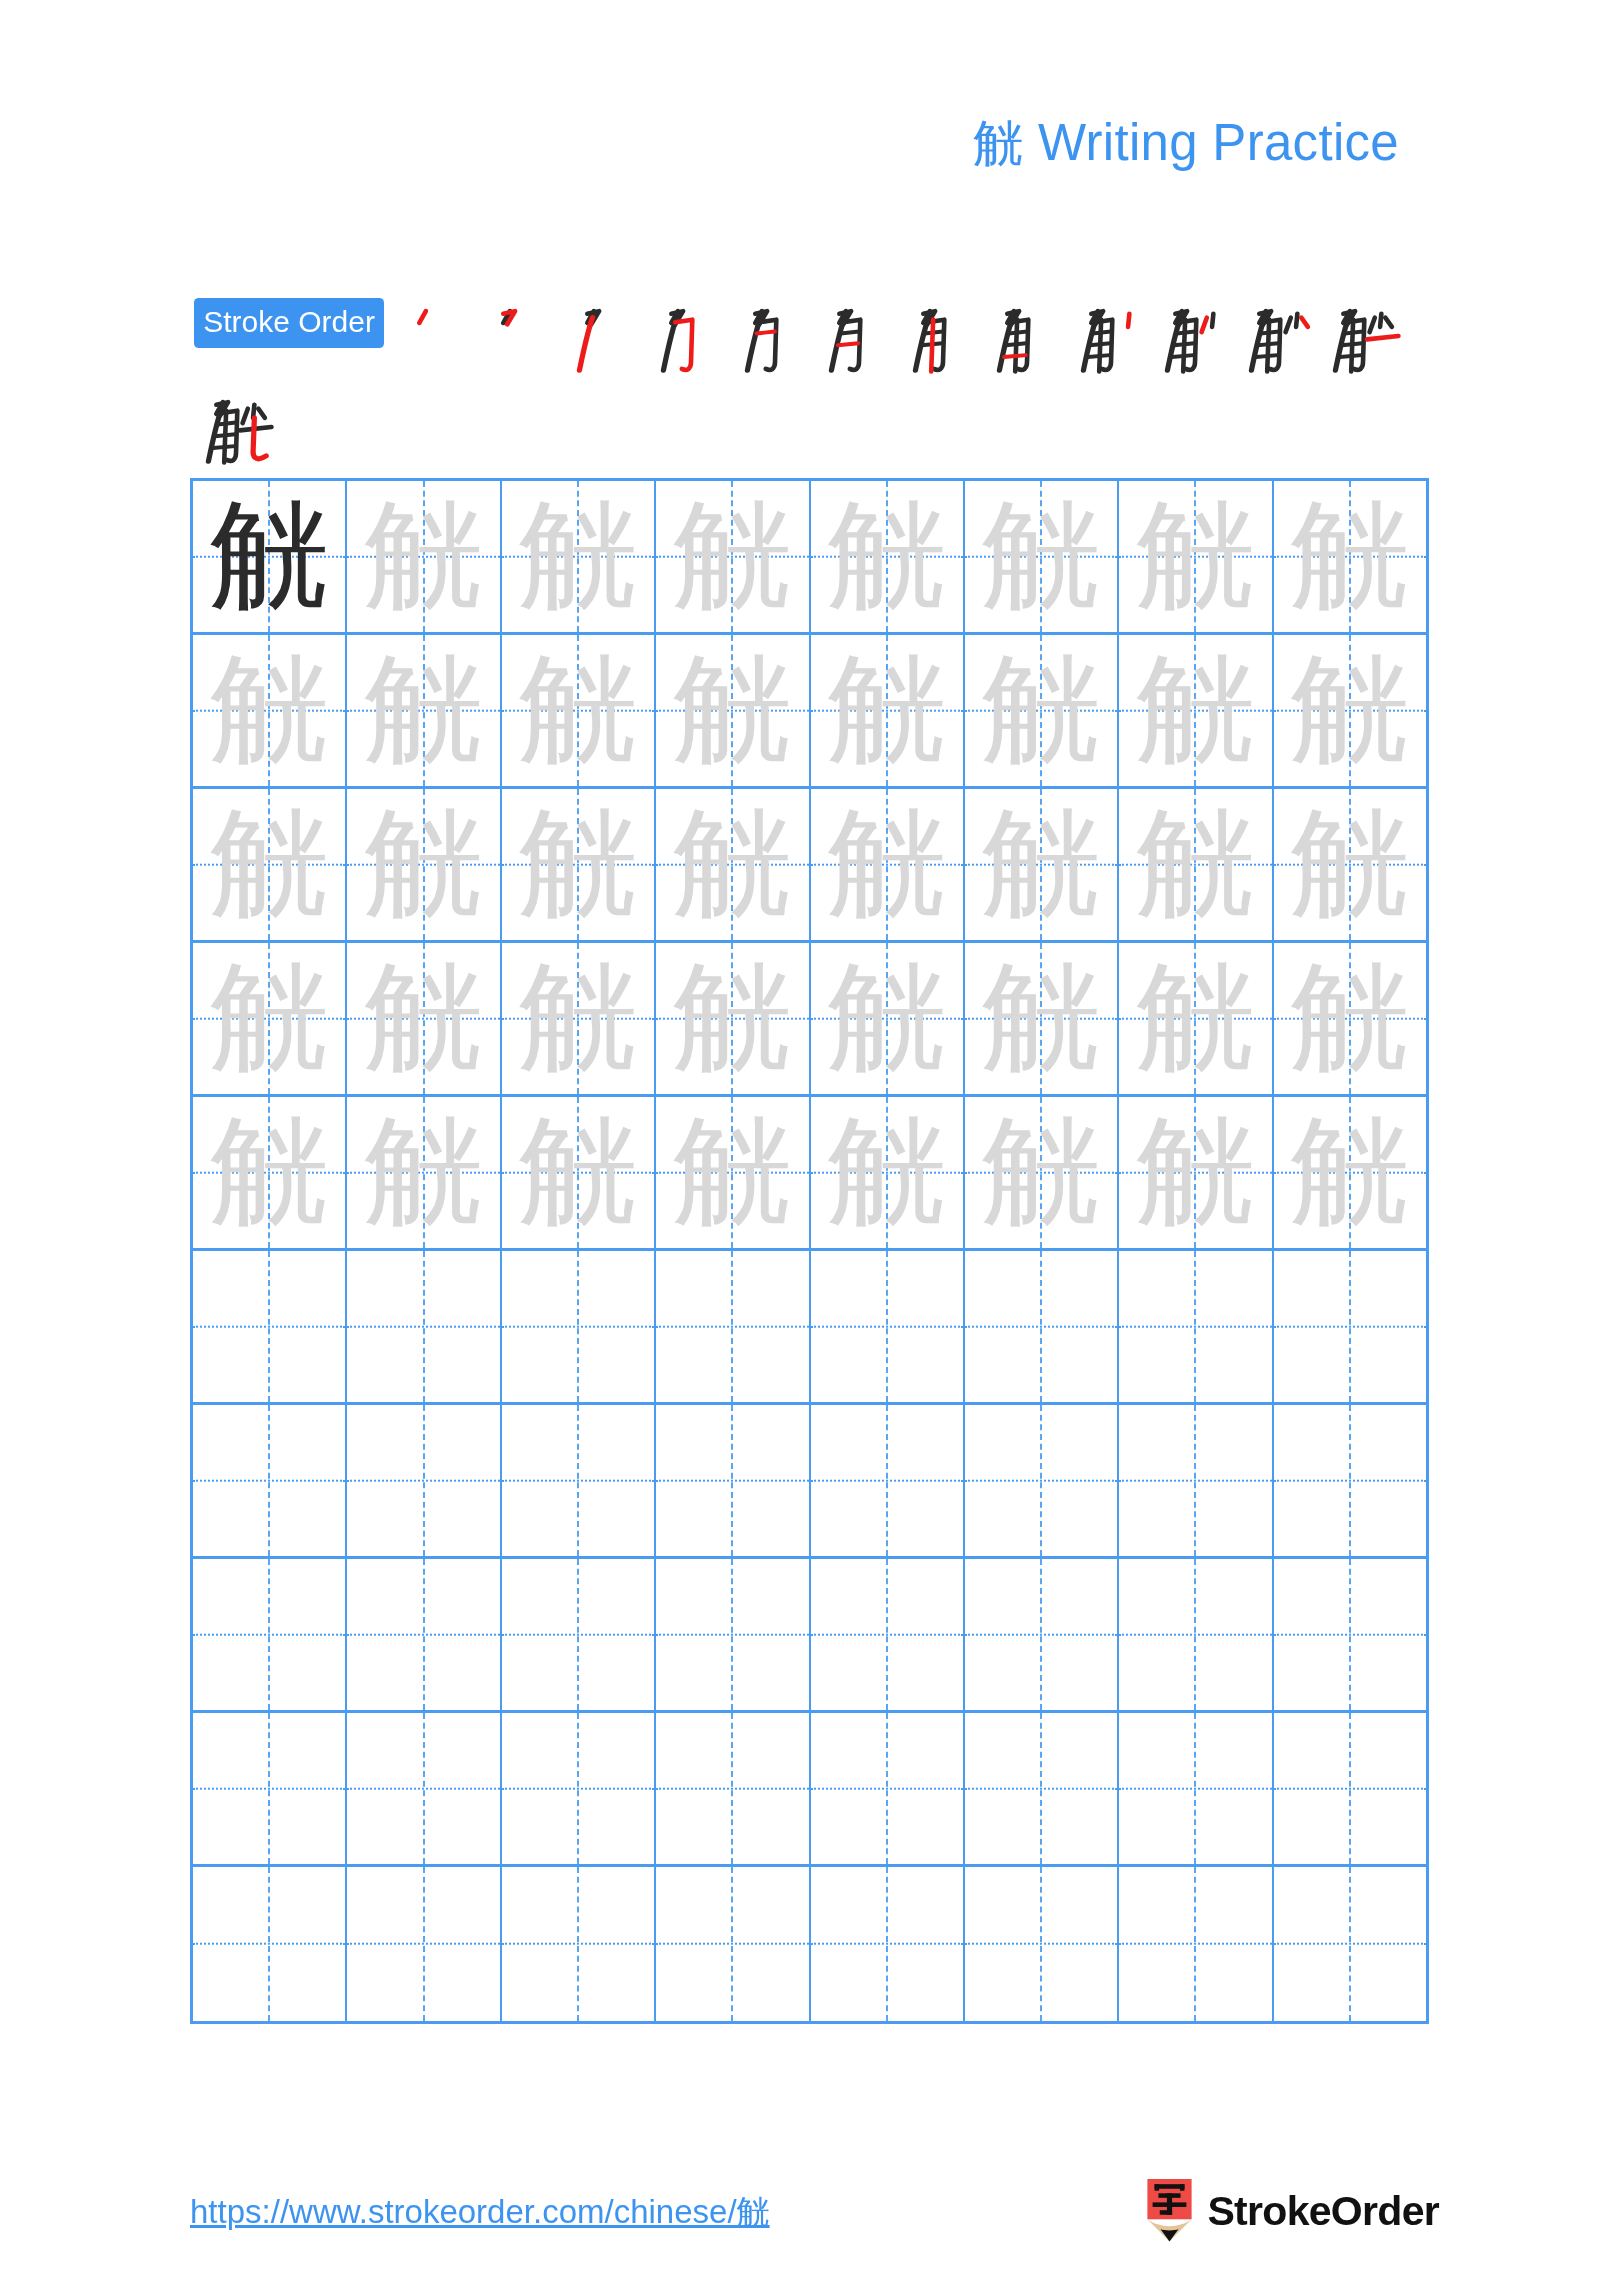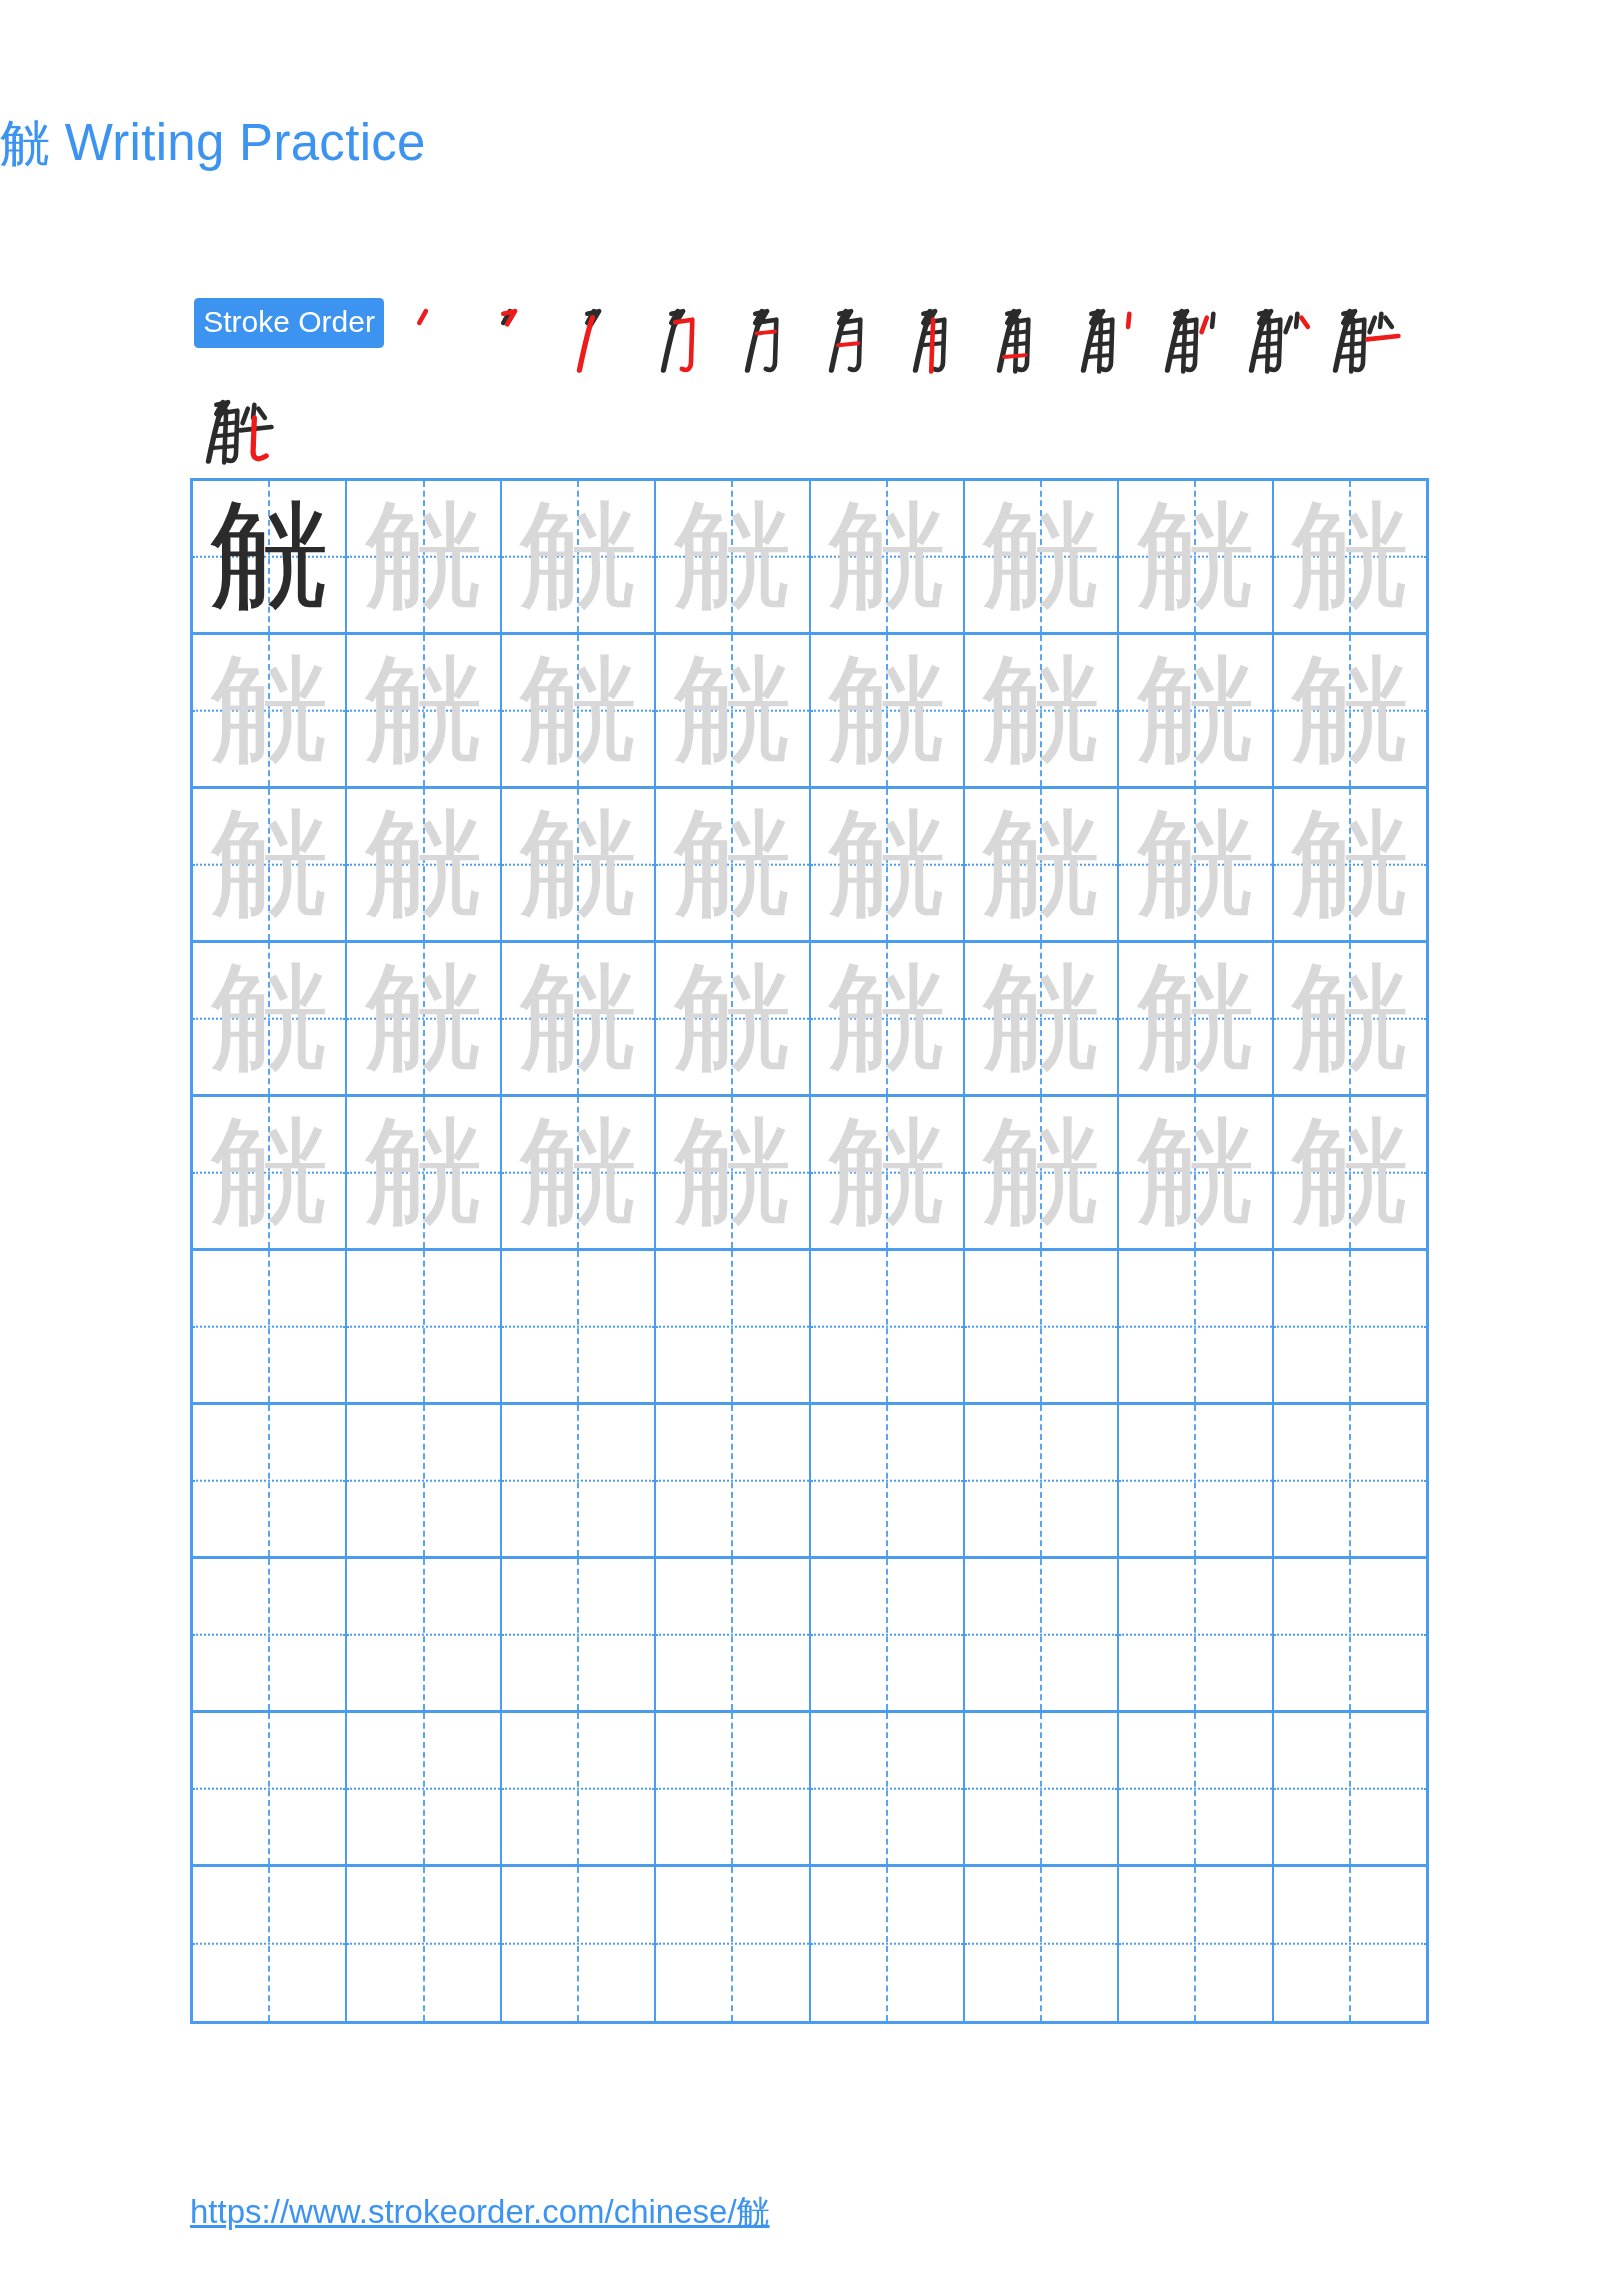--- a/index.html
+++ b/index.html
@@ -14,26 +14,27 @@
     font-family: "Liberation Sans", sans-serif;
     overflow: hidden;
   }
 
   
   .title {
     position: absolute;
     top: 110px;
     left: 0;
     width: 1392px;
-    text-align: left;
+    text-align: right;
     font-size: 51px;
     font-weight: 400;
     color: #3d94f0;
     letter-spacing: 0.3px;
     white-space: nowrap;
+    padding-left: 7px;
   }
   .title .han {
     font-family: "DejaVu Sans", sans-serif;
     font-size: 50px;
   }
 
   
   .stroke-section {
     position: absolute;
     top: 298px;
@@ -518,14 +519,31 @@
       <div class="grid-cell"></div>
       <div class="grid-cell"></div>
       <div class="grid-cell"></div>
       <div class="grid-cell"></div>
       <div class="grid-cell"></div>
     </div>
   </div>
 
 <div class="footer">
   <a class="footer-url" href="#">https://www.strokeorder.com/chinese/觥</a>
+  <div class="footer-brand">
+    <svg class="brand-logo" viewBox="0 0 72 100">
+      <rect x="2" y="0" width="68" height="62" fill="#ef4b46"></rect>
+      <path d="M2 62 C 20 76, 52 76, 70 62 L 70 62 L 36 96 Z" fill="#e5c49a"></path>
+      <path d="M22 77 C 28 80, 44 80, 50 77 L 36 96 Z" fill="#111111"></path>
+      <g fill="#111111">
+        <rect x="13" y="8" width="46" height="7"></rect>
+        <rect x="13" y="8" width="7" height="10"></rect>
+        <rect x="52" y="8" width="7" height="10"></rect>
+        <rect x="19" y="22" width="34" height="7"></rect>
+        <rect x="10" y="36" width="52" height="7"></rect>
+        <rect x="32" y="22" width="8" height="33"></rect>
+        <rect x="21" y="48" width="19" height="7"></rect>
+      </g>
+    </svg>
+    <span class="brand-name">StrokeOrder</span>
+  </div>
 </div>
 
 
 </body></html>

